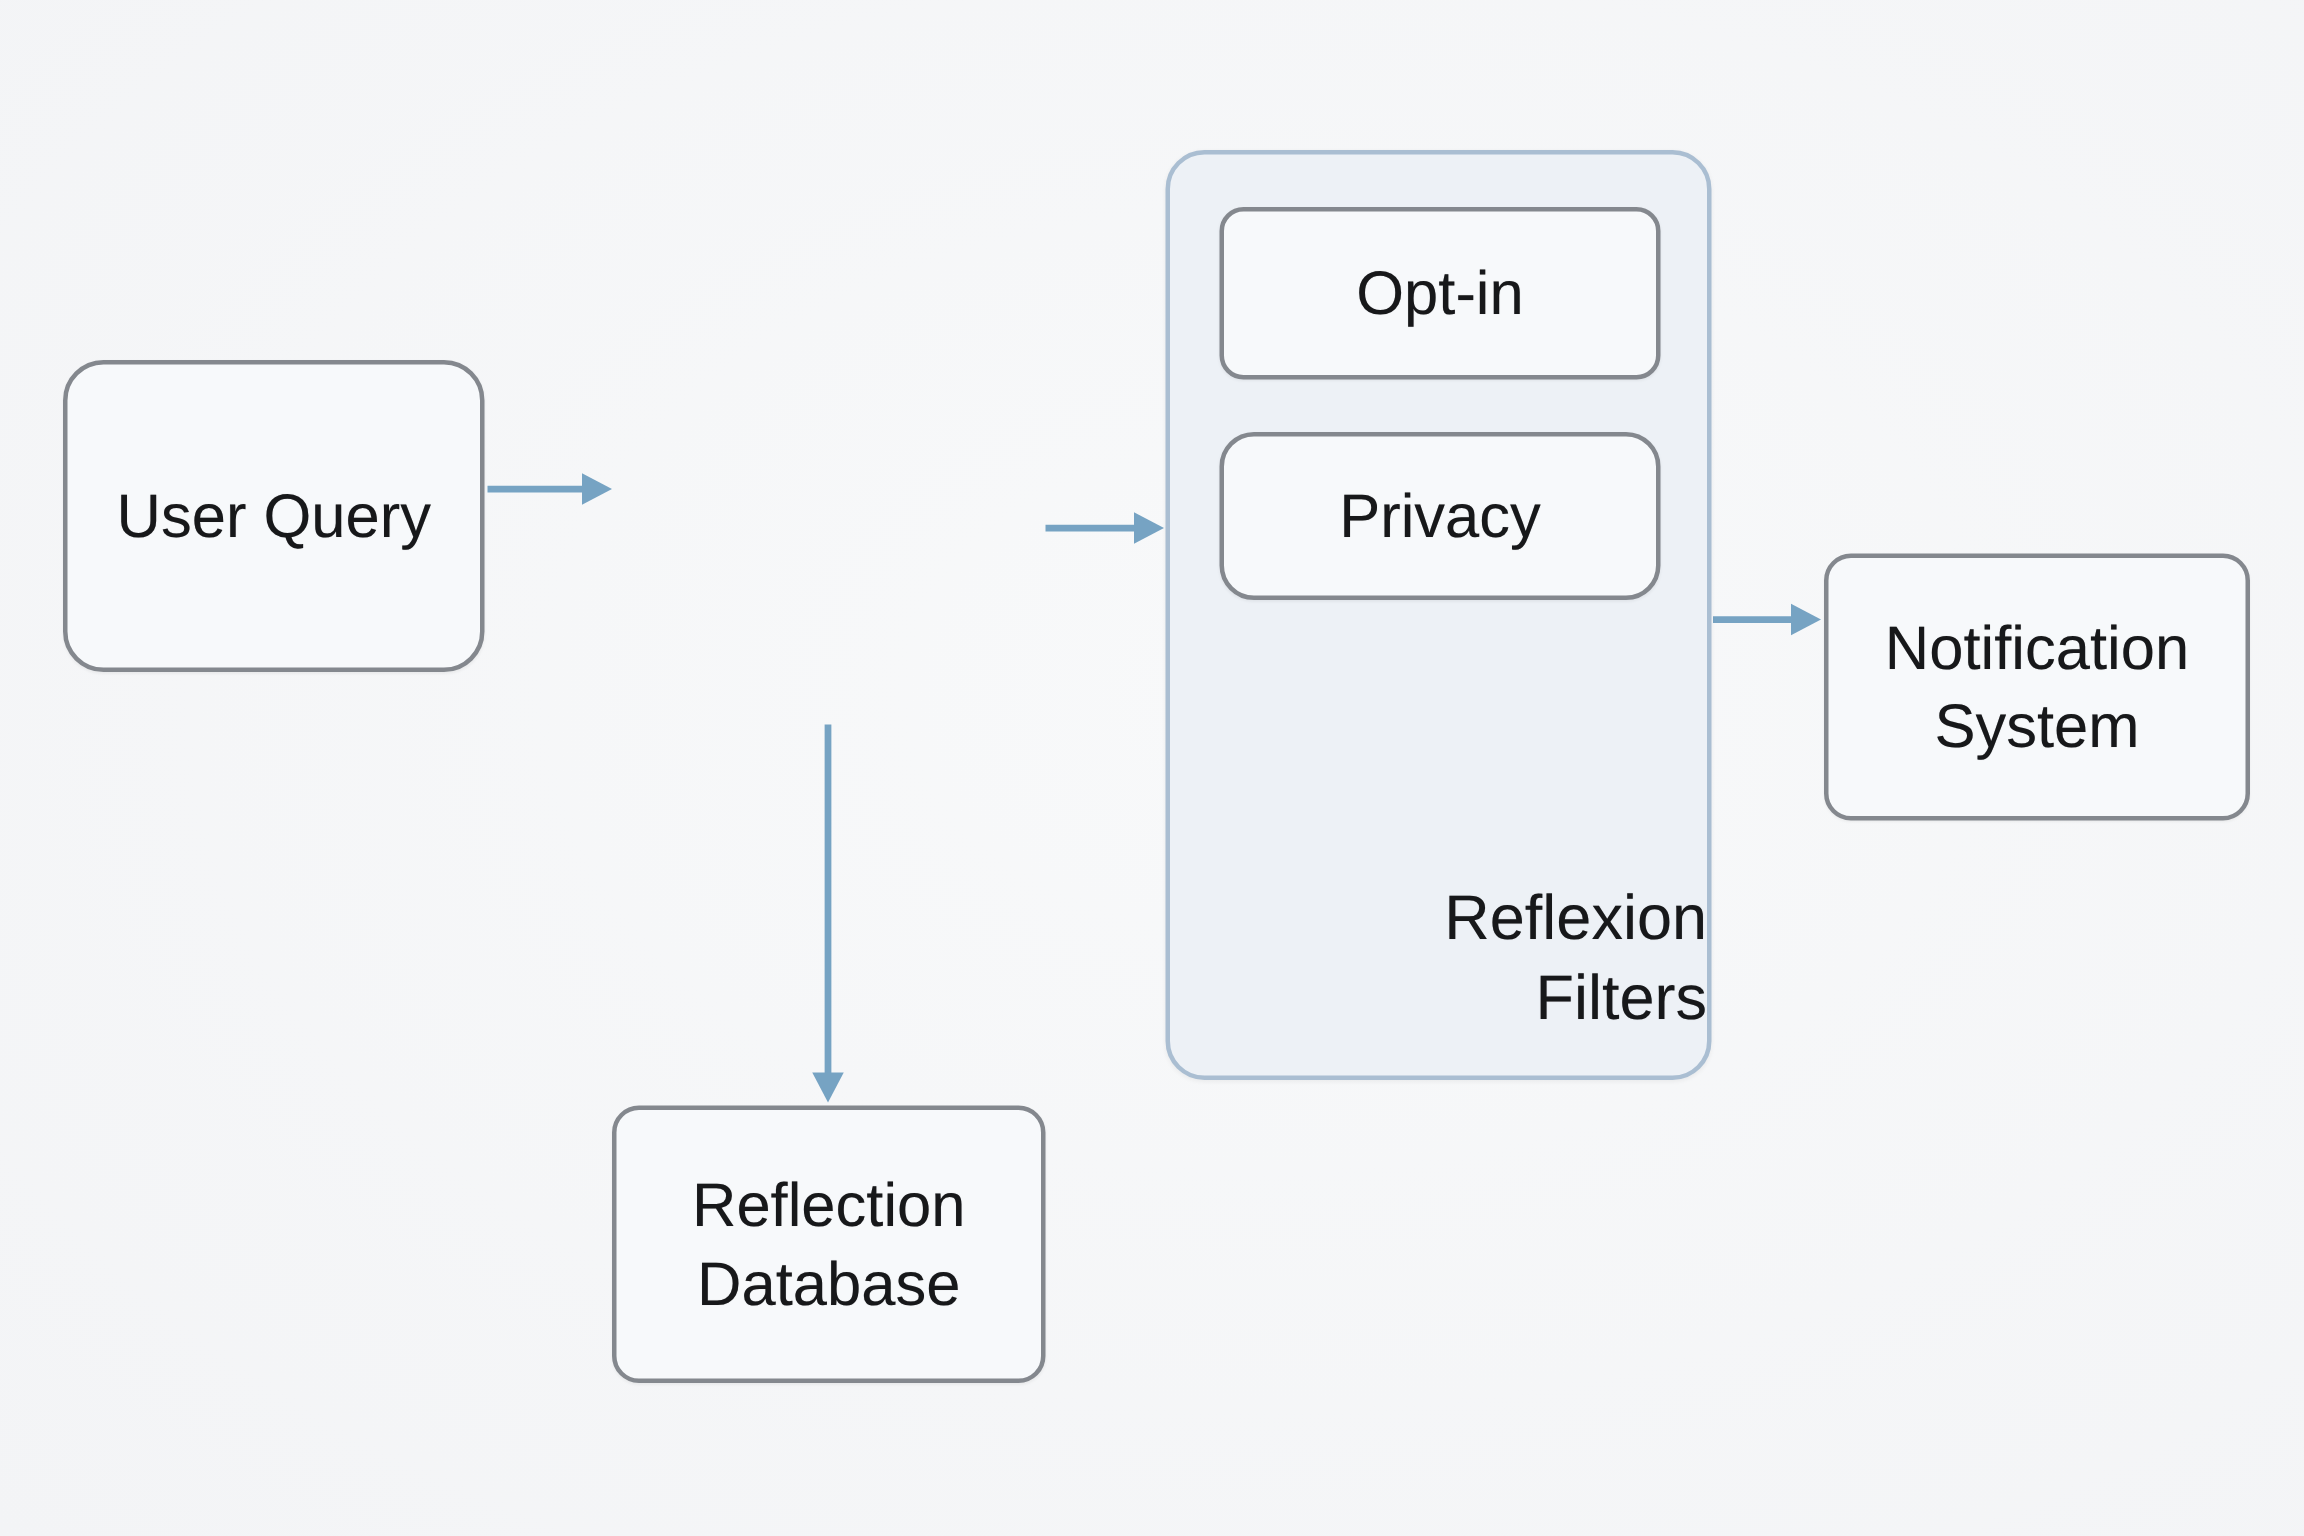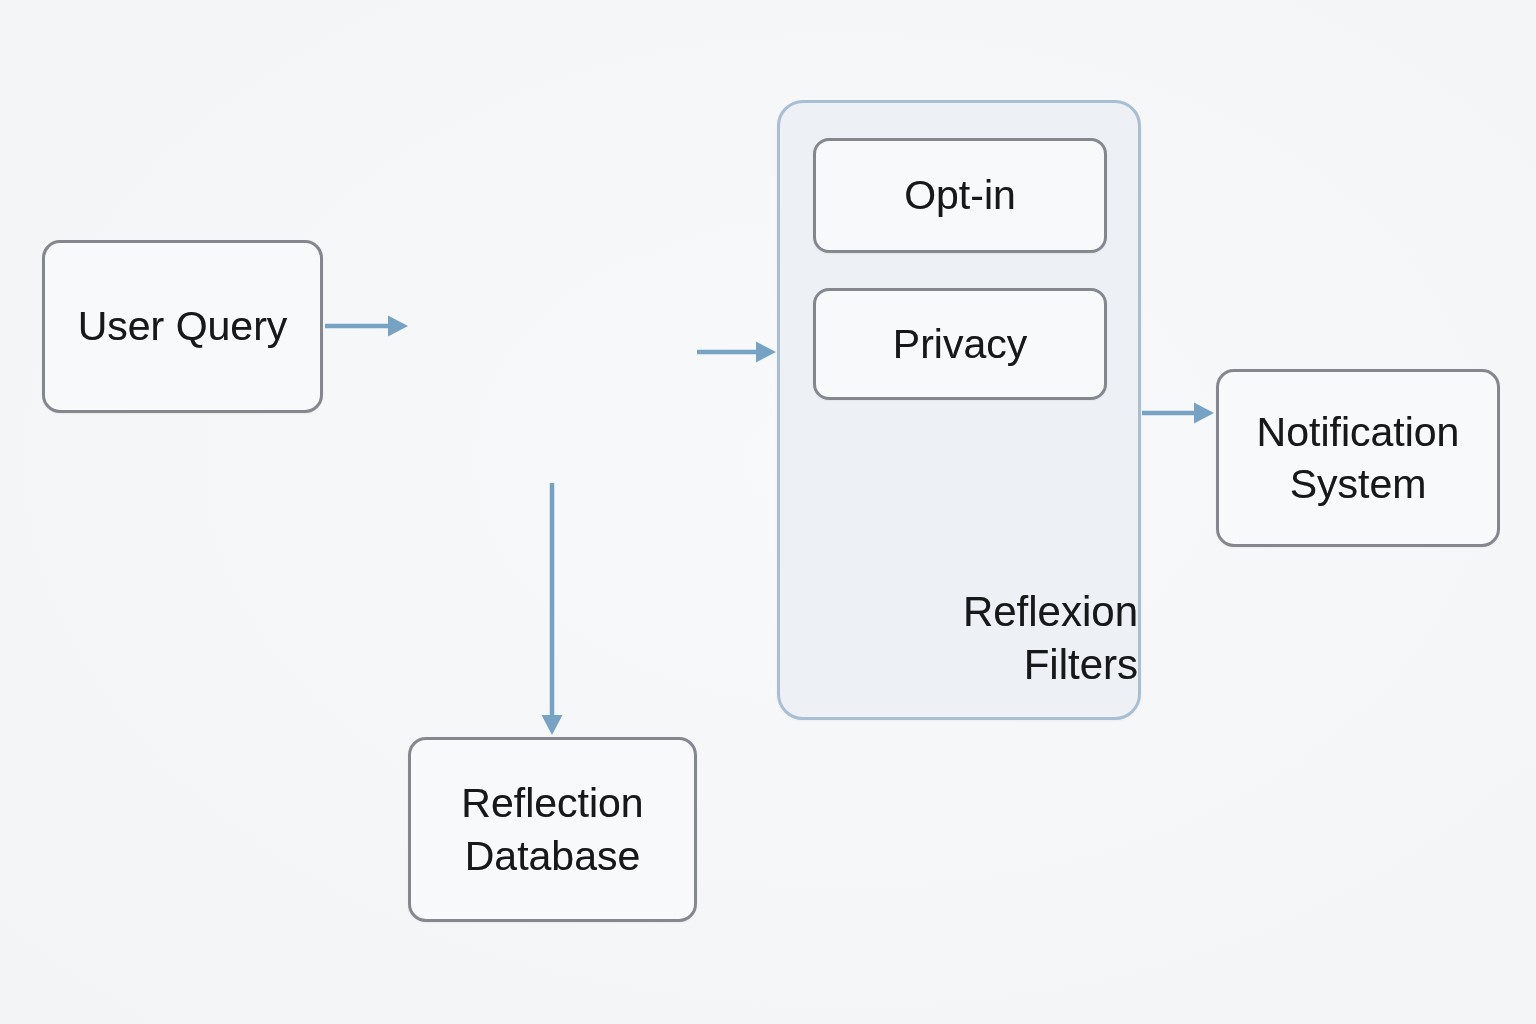--- a/index.html
+++ b/index.html
@@ -94,30 +94,30 @@
     <g>
       <line class="arrow-line" x1="1142" y1="413" x2="1198" y2="413"></line>
       <path class="arrow-head" d="M1214,413 L1194,402.5 L1194,423.5 Z"></path>
     </g>
     <g>
       <line class="arrow-line" x1="552" y1="483" x2="552" y2="718"></line>
       <path class="arrow-head" d="M552,735 L541.5,715 L562.5,715 Z"></path>
     </g>
   </svg>
 
-  <div class="node" style="left:42px; top:240px; width:281px; height:173px;">
+  <div class="node" style="left:42px; top:240px; width:281px; height:208px;border-radius:27px;">
     <span class="node-label">User Query</span>
   </div>
 
 
   <div class="group" style="left:777px; top:100px; width:364px; height:620px;">
     <div class="node" style="left:33px; top:35px; width:294px; height:115px;">
       <span class="node-label">Opt-in</span>
     </div>
-    <div class="node" style="left:33px; top:185px; width:294px; height:112px;">
+    <div class="node" style="left:33px; top:185px; width:294px; height:112px;border-radius:23px;">
       <span class="node-label">Privacy</span>
     </div>
     <div class="group-label" style="top:483px;">Reflexion
 Filters</div>
   </div>
 
   <div class="node" style="left:1216px; top:333px; width:284px; height:178px;margin-top:36px;">
     <span class="node-label">Notification
 System</span>
   </div>

